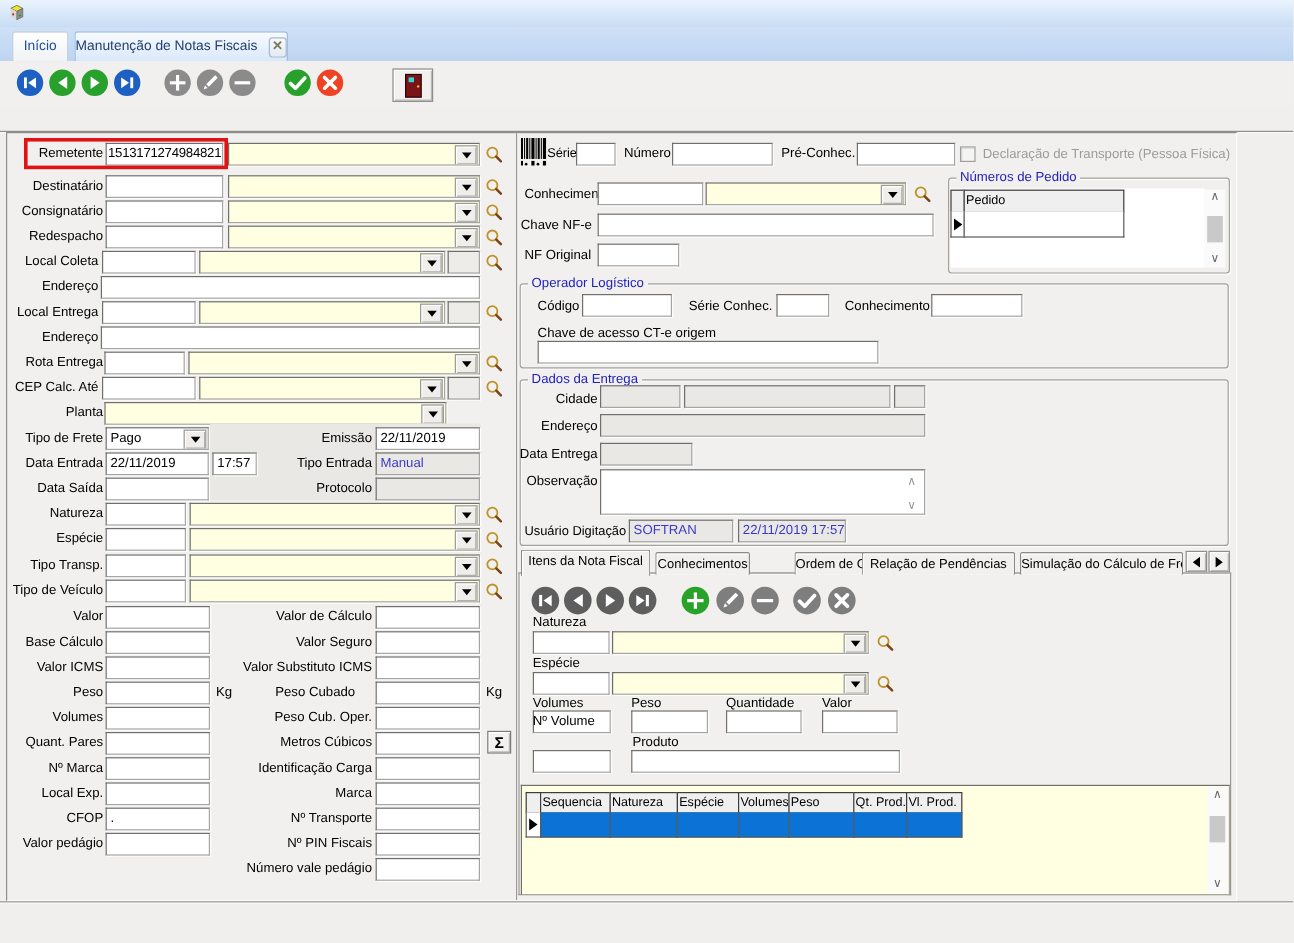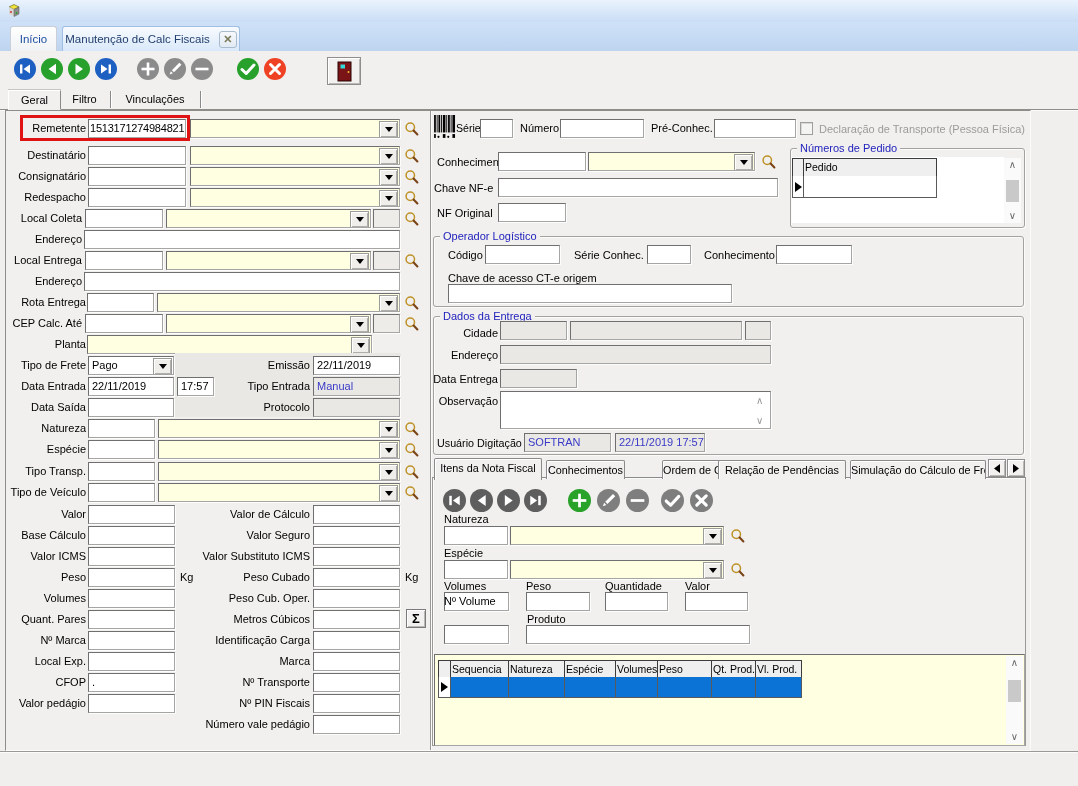--- a/index.html
+++ b/index.html
@@ -99,21 +99,21 @@
           <circle cx="5" cy="9" r="0.9" fill="#D02020"></circle>
           <circle cx="10.5" cy="10" r="0.9" fill="#20A020"></circle>
         </svg>
       </div>
     </div>
   <div class="abs" id="tabstrip">
       <div class="doctab inactive" style="position: absolute; left: 10px; top: 4px; width: 47px; height: 25px;">
         <span>Início</span>
       </div>
       <div class="doctab active" style="position: absolute; left: 62px; top: 4px; width: 178px; height: 25px;">
-        <span>Manutenção de Calc Fiscais</span>
+        <span>Manutenção de Notas Fiscais</span>
         <span class="tab-close">✕</span>
       </div>
     </div>
   <div class="abs" id="toolbar">
       <div class="cbtn" style="position: absolute; left: 14px; top: 7px; width: 22px; height: 22px; background: rgb(30, 96, 194);">
         <svg width="22" height="22" viewBox="0 0 22 22">
           <rect x="6" y="6.5" width="2.4" height="9" fill="#FFFFFF"></rect>
           <path d="M16 6.5 L9.5 11 L16 15.5 Z" fill="#FFFFFF"></path>
         </svg>
       </div>
@@ -162,28 +162,20 @@
           <path d="M6.5 6.5 L15.5 15.5 M15.5 6.5 L6.5 15.5" stroke="#FFFFFF" stroke-width="3" stroke-linecap="round"></path>
         </svg>
       </div>
       <div class="exit-btn" style="position: absolute; left: 327px; top: 6px; width: 34px; height: 28px;">
         <svg width="15" height="21" viewBox="0 0 15 21">
           <rect x="1" y="1" width="13" height="19" fill="#7A1416" stroke="#2A0404" stroke-width="1"></rect>
           <rect x="3.5" y="3.5" width="4.5" height="4" fill="#35D8D8"></rect>
           <circle cx="11.5" cy="11" r="1" fill="#E8C030"></circle>
         </svg>
       </div>
-    </div>
-  <div class="abs" id="pagetabs">
-      <div class="ptab active" style="position: absolute; left: 8px; top: 2px; width: 51px; height: 18px;">Geral</div>
-      <div class="ptab-sep" style="left: 59px;"></div>
-      <div class="ptab" style="position: absolute; left: 59px; top: 2px; width: 51px; height: 18px;">Filtro</div>
-      <div class="ptab-sep" style="left: 110px;"></div>
-      <div class="ptab" style="position: absolute; left: 110px; top: 2px; width: 90px; height: 18px;">Vinculações</div>
-      <div class="ptab-sep" style="left: 200px;"></div>
     </div>
   <div id="pagetabs-bottomline"></div>
   <div class="abs" id="content-panel"></div>
   <div class="abs" id="mid-divider"></div>
   <div class="abs" id="bottom-strip-line"></div>
   <div id="form-layer">
       <div class="lbl r" style="position: absolute; left: -114px; top: 122px; width: 200px;">Remetente</div>
       <div class="field tight" style="position: absolute; left: 88px; top: 119px; width: 98px; height: 19px;">1513171274984821</div>
       <div class="combo yellow" style="position: absolute; left: 190px; top: 119px; width: 210px; height: 19px;">
         <div class="combo-btn"></div>
@@ -348,21 +340,21 @@
       <div class="field" style="position: absolute; left: 88px; top: 526px; width: 87px; height: 19px;"></div>
       <div class="lbl r" style="position: absolute; left: 110px; top: 529px; width: 200px;">Valor Seguro</div>
       <div class="field" style="position: absolute; left: 313px; top: 526px; width: 87px; height: 19px;"></div>
       <div class="lbl r" style="position: absolute; left: -114px; top: 550px; width: 200px;">Valor ICMS</div>
       <div class="field" style="position: absolute; left: 88px; top: 547px; width: 87px; height: 19px;"></div>
       <div class="lbl r" style="position: absolute; left: 110px; top: 550px; width: 200px;">Valor Substituto ICMS</div>
       <div class="field" style="position: absolute; left: 313px; top: 547px; width: 87px; height: 19px;"></div>
       <div class="lbl r" style="position: absolute; left: -114px; top: 571px; width: 200px;">Peso</div>
       <div class="field" style="position: absolute; left: 88px; top: 568px; width: 87px; height: 19px;"></div>
       <div class="suffix" style="position: absolute; left: 180px; top: 571px;">Kg</div>
-      <div class="lbl r" style="position: absolute; left: 110px; top: 571px; width: 200px;">Peso Cubado</div>
+      <div class="lbl r" style="position: absolute; left: 96px; top: 571px; width: 200px;">Peso Cubado</div>
       <div class="field" style="position: absolute; left: 313px; top: 568px; width: 87px; height: 19px;"></div>
       <div class="suffix" style="position: absolute; left: 405px; top: 571px;">Kg</div>
       <div class="lbl r" style="position: absolute; left: -114px; top: 592px; width: 200px;">Volumes</div>
       <div class="field" style="position: absolute; left: 88px; top: 589px; width: 87px; height: 19px;"></div>
       <div class="lbl r" style="position: absolute; left: 110px; top: 592px; width: 200px;">Peso Cub. Oper.</div>
       <div class="field" style="position: absolute; left: 313px; top: 589px; width: 87px; height: 19px;"></div>
       <div class="lbl r" style="position: absolute; left: -114px; top: 613px; width: 200px;">Quant. Pares</div>
       <div class="field" style="position: absolute; left: 88px; top: 610px; width: 87px; height: 19px;"></div>
       <div class="lbl r" style="position: absolute; left: 110px; top: 613px; width: 200px;">Metros Cúbicos</div>
       <div class="field" style="position: absolute; left: 313px; top: 610px; width: 87px; height: 19px;"></div>

